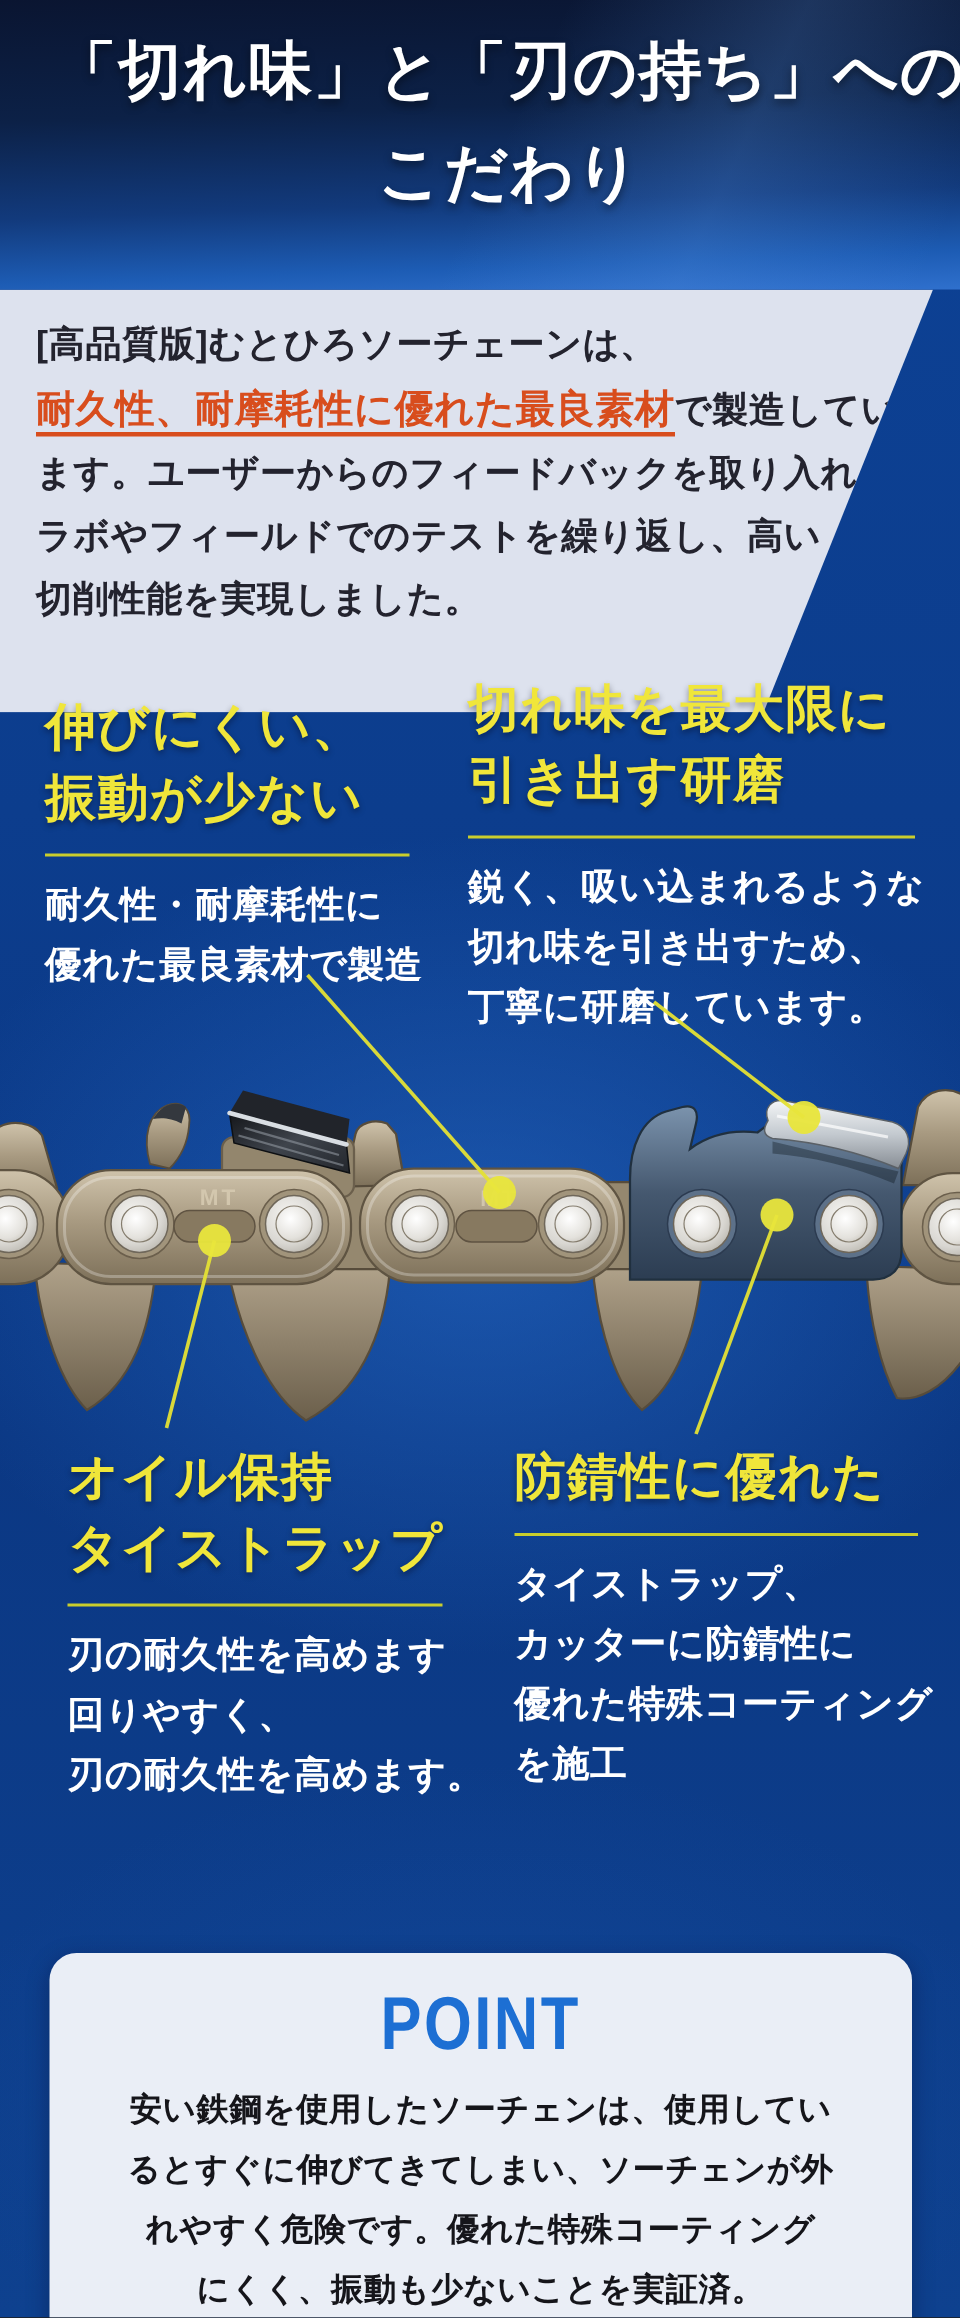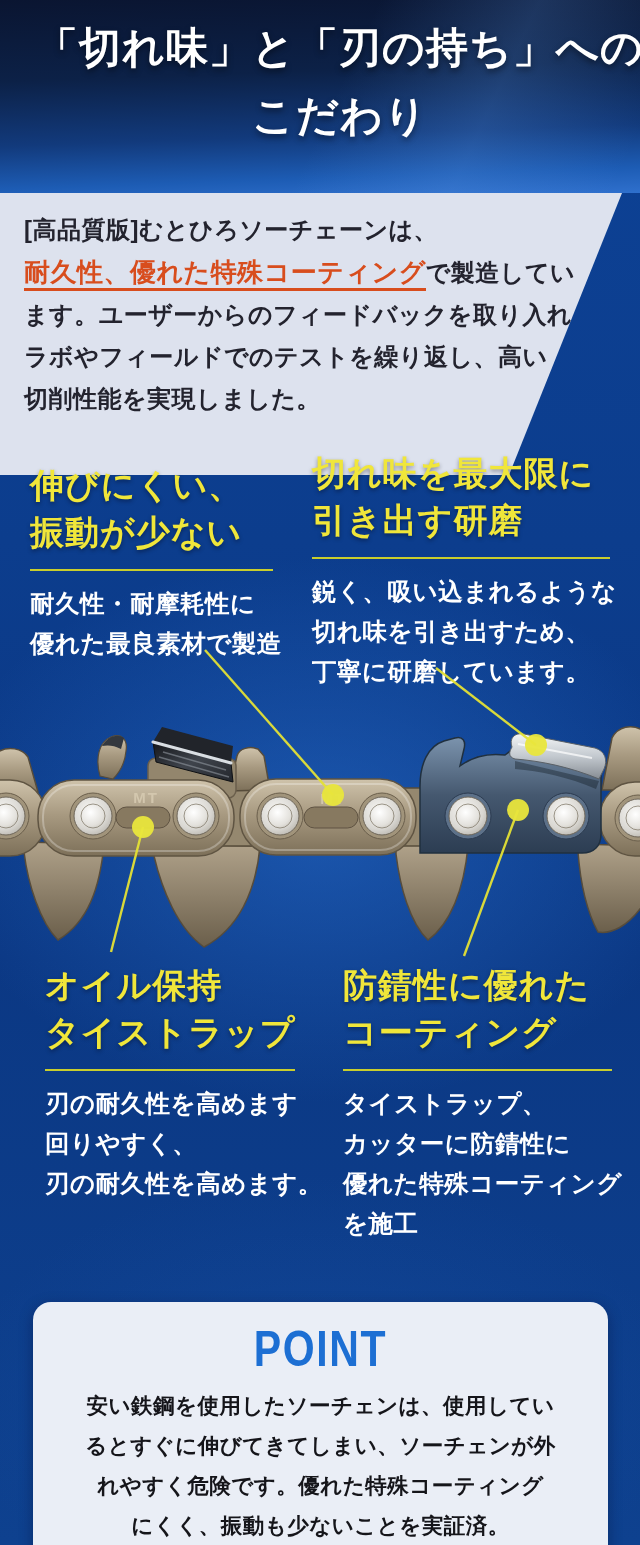--- a/index.html
+++ b/index.html
@@ -64,21 +64,21 @@
 
   <div class="header">
     <h1 class="title">
       <span>「切れ味」と「刃の持ち」への</span>
       <span>こだわり</span>
     </h1>
   </div>
 
   <div class="intro-card">
     <p class="first">[高品質版]むとひろソーチェーンは、</p>
-    <p><span class="hl">耐久性、優れた特殊コーティング</span><span>で製造してい</span></p>
+    <p><span class="hl">耐久性、耐摩耗性に優れた最良素材</span><span>で製造してい</span></p>
     <p>ます。ユーザーからのフィードバックを取り入れ、</p>
     <p>ラボやフィールドでのテストを繰り返し、高い</p>
     <p>切削性能を実現しました。</p>
   </div>
 
   <div class="feature f-tl">
     <h2>
       <span>伸びにくい、</span>
       <span>振動が少ない</span>
     </h2>
@@ -251,21 +251,20 @@
     <p class="desc">
       <span>刃の耐久性を高めます</span>
       <span>回りやすく、</span>
       <span>刃の耐久性を高めます。</span>
     </p>
   </div>
 
   <div class="feature f-br">
     <h2>
       <span>防錆性に優れた</span>
-      <span>コーティング</span>
     </h2>
     <div class="rule"></div>
     <p class="desc">
       <span>タイストラップ、</span>
       <span>カッターに防錆性に</span>
       <span>優れた特殊コーティング</span>
       <span>を施工</span>
     </p>
   </div>
 

